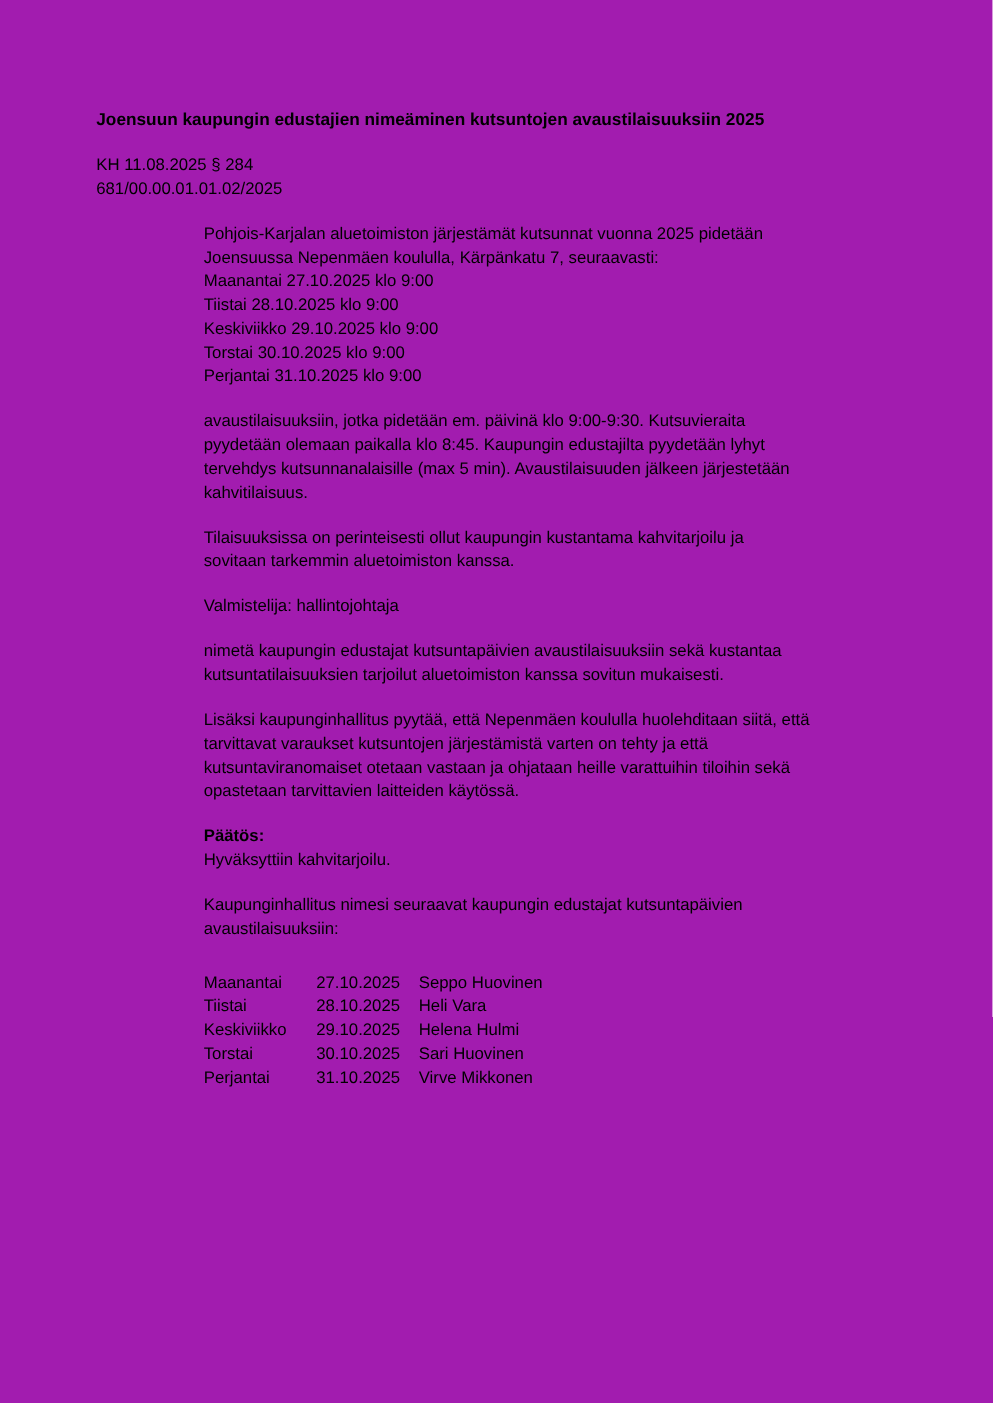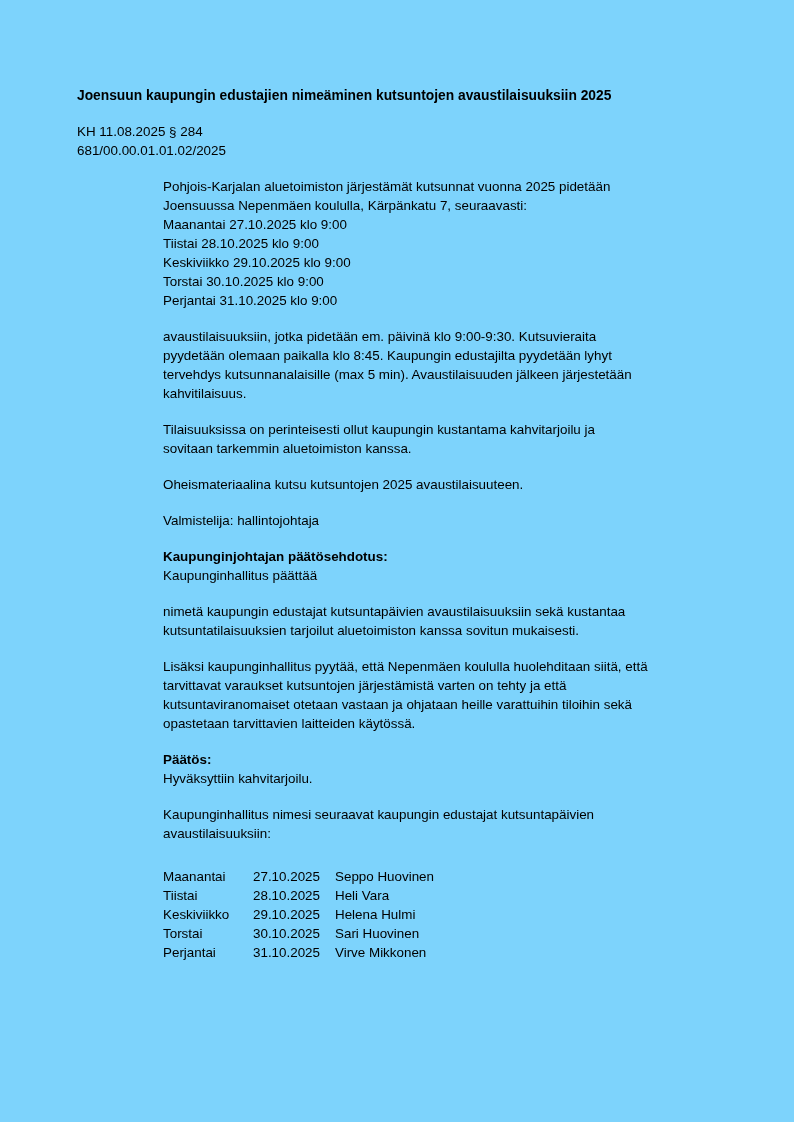--- a/index.html
+++ b/index.html
@@ -4,21 +4,21 @@
 <style>
   html, body {
     margin: 0;
     padding: 0;
     background: #ffffff;
   }
   .page {
     position: relative;
     width: 794px;
     height: 1122px;
-    background: #7dd3fc;
+    background: #a21caf;
     color: #000000;
     font-family: "Liberation Sans", "DejaVu Sans", sans-serif;
     font-size: 13.4px;
     line-height: 19px;
     box-sizing: border-box;
     padding: 86px 60px 0 77px;
     overflow: hidden;
   }
   .doc-title {
     font-weight: bold;
@@ -81,32 +81,25 @@
       <div class="line">pyydetään olemaan paikalla klo 8:45. Kaupungin edustajilta pyydetään lyhyt</div>
       <div class="line">tervehdys kutsunnanalaisille (max 5 min). Avaustilaisuuden jälkeen järjestetään</div>
       <div class="line">kahvitilaisuus.</div>
     </div>
 
     <div class="para">
       <div class="line">Tilaisuuksissa on perinteisesti ollut kaupungin kustantama kahvitarjoilu ja</div>
       <div class="line">sovitaan tarkemmin aluetoimiston kanssa.</div>
     </div>
 
-    <div class="para">
-      <div class="line">Oheismateriaalina kutsu kutsuntojen 2025 avaustilaisuuteen.</div>
-    </div>
 
     <div class="para">
       <div class="line">Valmistelija: hallintojohtaja</div>
     </div>
 
-    <div class="para">
-      <div class="line bold">Kaupunginjohtajan päätösehdotus:</div>
-      <div class="line">Kaupunginhallitus päättää</div>
-    </div>
 
     <div class="para">
       <div class="line">nimetä kaupungin edustajat kutsuntapäivien avaustilaisuuksiin sekä kustantaa</div>
       <div class="line">kutsuntatilaisuuksien tarjoilut aluetoimiston kanssa sovitun mukaisesti.</div>
     </div>
 
     <div class="para">
       <div class="line">Lisäksi kaupunginhallitus pyytää, että Nepenmäen koululla huolehditaan siitä, että</div>
       <div class="line">tarvittavat varaukset kutsuntojen järjestämistä varten on tehty ja että</div>
       <div class="line">kutsuntaviranomaiset otetaan vastaan ja ohjataan heille varattuihin tiloihin sekä</div>

